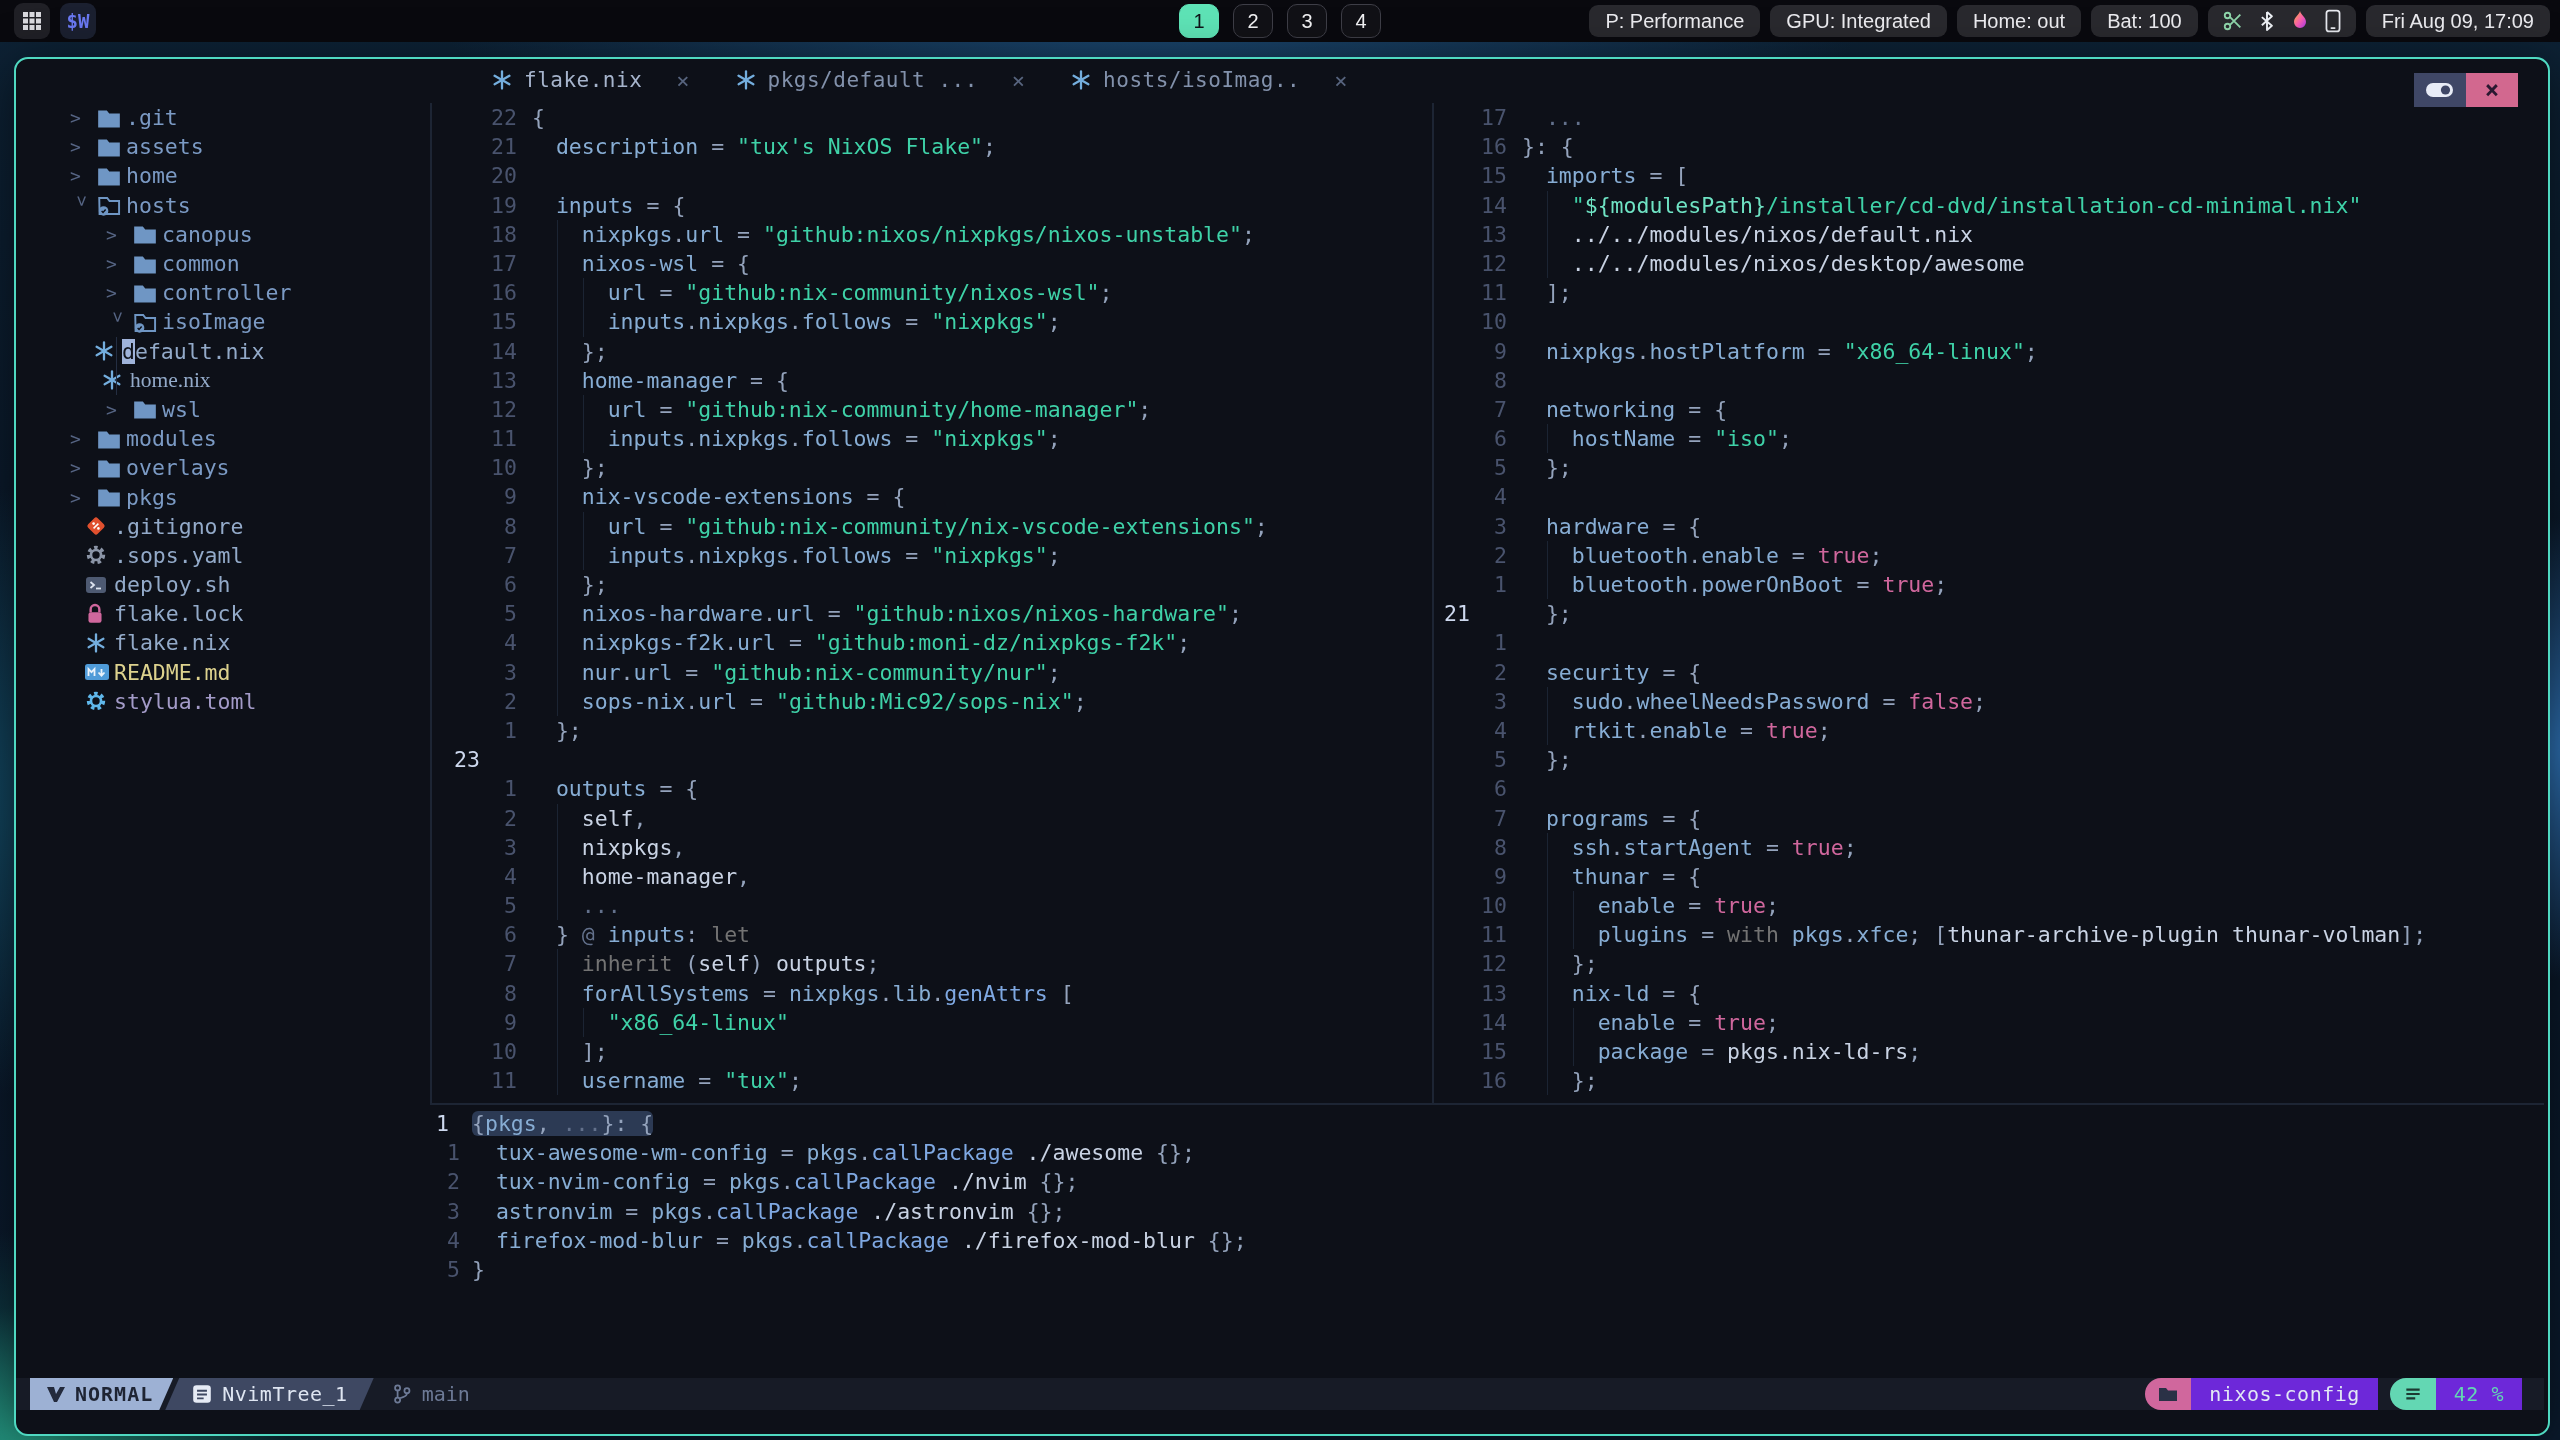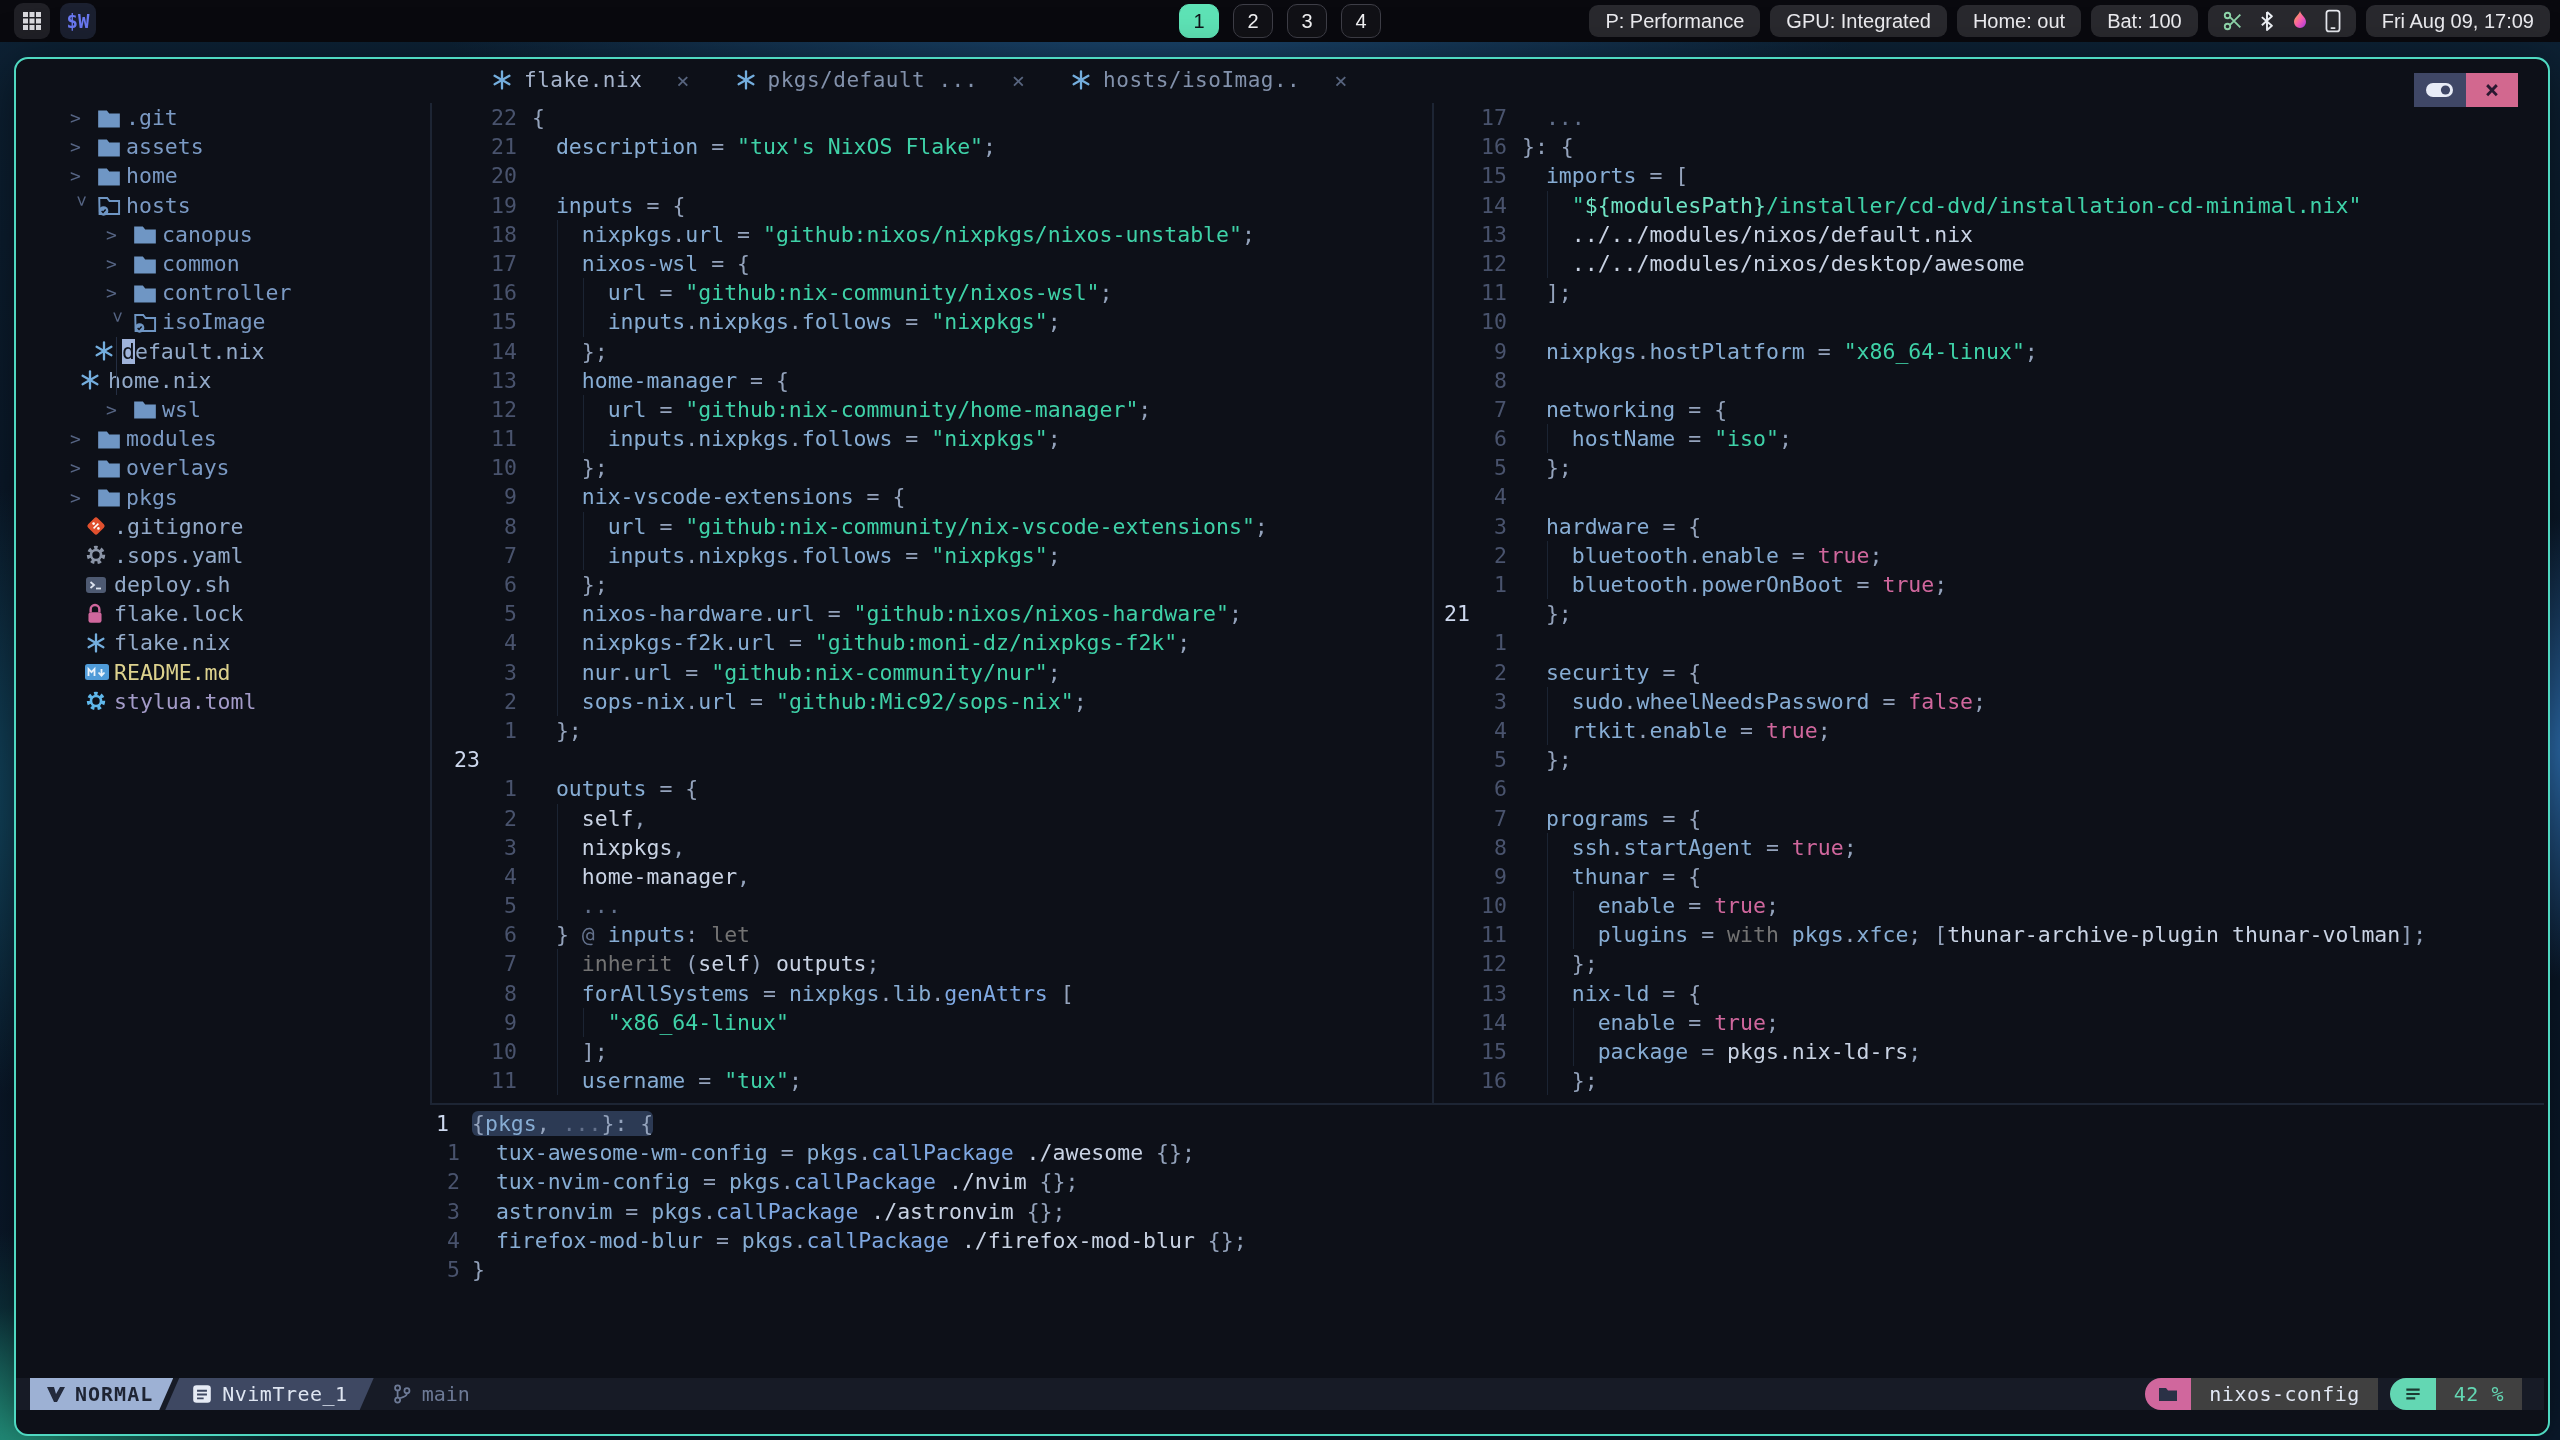--- a/index.html
+++ b/index.html
@@ -72,21 +72,21 @@
   .seg-mode{background:#9db1d4;color:#1e2433;font-weight:bold;letter-spacing:1px;padding:0 20px 0 16px;margin-left:14px;
     clip-path:polygon(0 0,100% 0,calc(100% - 14px) 100%,0 100%)}
   .seg-buf{background:#3e4862;color:#dfe6f2;padding:0 26px 0 26px;margin-left:-8px;letter-spacing:.5px;
     clip-path:polygon(14px 0,100% 0,calc(100% - 14px) 100%,0 100%)}
   .seg-branch{margin-left:18px;color:#6d7a96;display:flex;align-items:center;gap:10px}
   .status-right{margin-left:auto;display:flex;align-items:center;margin-right:22px;gap:12px}
   .rpill{height:32px;display:flex;align-items:stretch}
   .rpill .icon-cap{width:46px;border-radius:16px 0 0 16px;display:flex;align-items:center;justify-content:center}
   .rpill .cap-pink{background:#d0679d}
   .rpill .cap-teal{background:#63d7b3}
-  .rpill .rtext{background:#404040;display:flex;align-items:center;padding:0 18px;color:#e2e8f4;letter-spacing:.5px}
+  .rpill .rtext{background:#6d28d9;display:flex;align-items:center;padding:0 18px;color:#e2e8f4;letter-spacing:.5px}
   .rpill .rtext.teal{color:#63d7b3}
   svg{display:block}
 </style>
 </head>
 <body>
 
 <div class="bar">
   <div class="bar-left">
     <div class="bar-btn">
       <span>
@@ -297,21 +297,21 @@
           <svg width="24" height="24" viewBox="0 0 24 24">
             <g stroke="#74aede" stroke-width="2.3" stroke-linecap="round">
               <line x1="12" y1="3.5" x2="12" y2="20.5"></line>
               <line x1="4.6" y1="7.8" x2="19.4" y2="16.2"></line>
               <line x1="4.6" y1="16.2" x2="19.4" y2="7.8"></line>
             </g>
           </svg>
         </span>
         <span class="tname file"><span class="block-cursor">d</span>efault.nix</span>
       </div>
-      <div class="tree-row" style="padding-left: 62px;">
+      <div class="tree-row" style="padding-left: 84px; font-family: Liberation Serif, serif;">
         <div class="tguide"></div>
         <span class="ticon">
           <svg width="24" height="24" viewBox="0 0 24 24">
             <g stroke="#74aede" stroke-width="2.3" stroke-linecap="round">
               <line x1="12" y1="3.5" x2="12" y2="20.5"></line>
               <line x1="4.6" y1="7.8" x2="19.4" y2="16.2"></line>
               <line x1="4.6" y1="16.2" x2="19.4" y2="7.8"></line>
             </g>
           </svg>
         </span>

